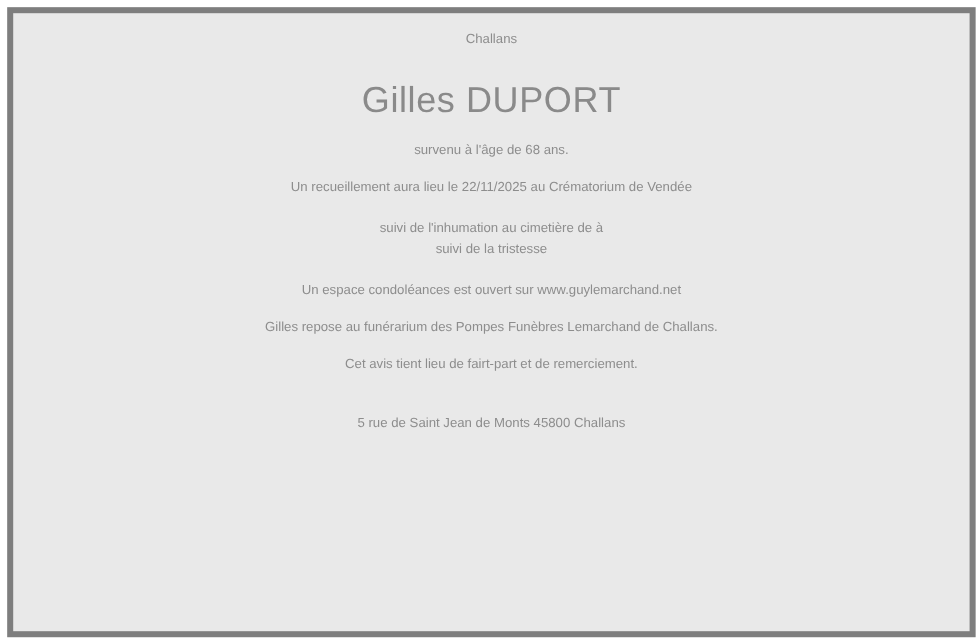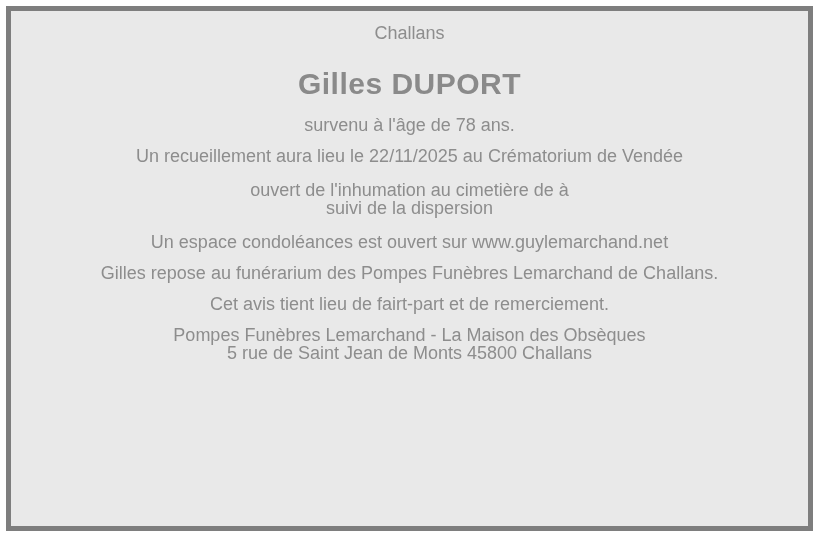--- a/index.html
+++ b/index.html
@@ -23,62 +23,62 @@
     bottom: 5px;
     border: 5px solid #7e7e7e;
     background: #e9e9e9;
     box-sizing: border-box;
     text-align: center;
     color: #8d8d8d;
     padding-top: 13px;
   }
   .card p {
     margin: 0 0 13px 0;
-    font-size: 18px;
+    font-size: 11px;
     line-height: 18px;
     color: #8d8d8d;
   }
   .card p.mb-lg {
     margin-bottom: 16px;
   }
   .civility {
     font-size: 17px !important;
     line-height: 26px !important;
     color: #878787 !important;
   }
   .deceased-name {
     font-size: 30px !important;
     line-height: 44px !important;
-    font-weight: bold;
+    font-weight: normal;
     letter-spacing: 0.5px;
     color: #8a8a8a !important;
     margin: 20px 0 10px 0 !important;
   }
 </style>
 </head>
 <body>
 
 <div class="page">
   <div class="card">
 
     <p>Challans</p>
 
 
 
     <p class="deceased-name">Gilles DUPORT</p>
 
-    <p>survenu à l'âge de 78 ans.</p>
+    <p>survenu à l'âge de 68 ans.</p>
 
     <p class="mb-lg"><span>Un recueillement aura lieu le 22/11/2025 au Crématorium de Vendée</span><br></p>
 
-    <p class="mb-lg"><span>ouvert de l'inhumation au cimetière de à</span><br><span>suivi de la dispersion</span></p>
+    <p class="mb-lg"><span>suivi de l'inhumation au cimetière de à</span><br><span>suivi de la tristesse</span></p>
 
     <p>Un espace condoléances est ouvert sur www.guylemarchand.net</p>
 
     <p>Gilles repose au funérarium des Pompes Funèbres Lemarchand de Challans.</p>
 
     <p>Cet avis tient lieu de fairt-part et de remerciement.</p>
 
-    <p><span>Pompes Funèbres Lemarchand - La Maison des Obsèques</span><br><span>5 rue de Saint Jean de Monts 45800 Challans</span><br></p>
+    <p><br><span>5 rue de Saint Jean de Monts 45800 Challans</span><br></p>
 
 
   </div>
 </div>
 
 </body></html>

